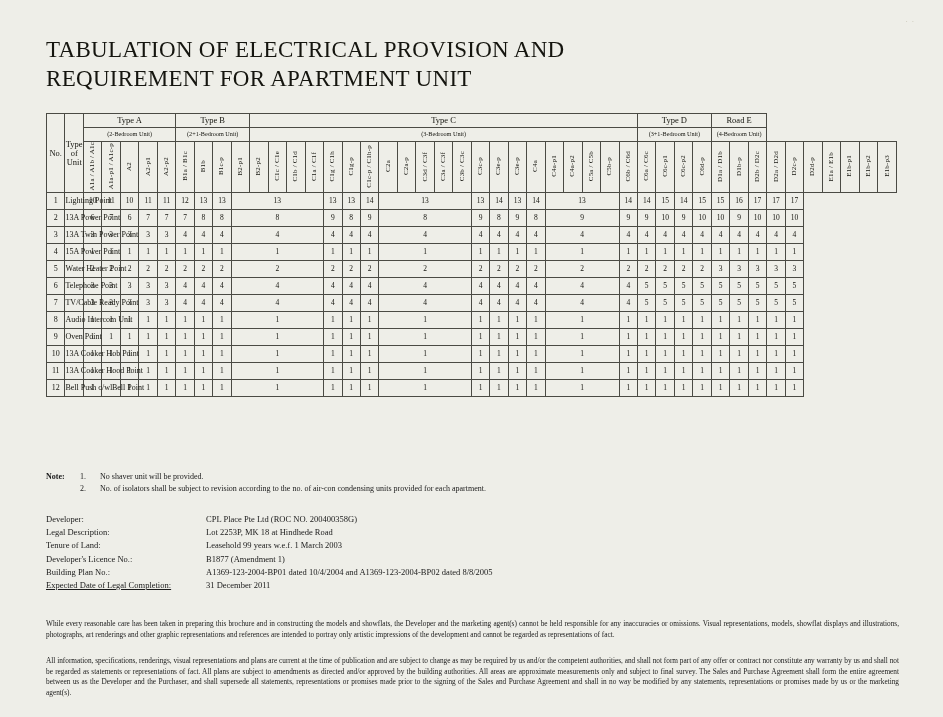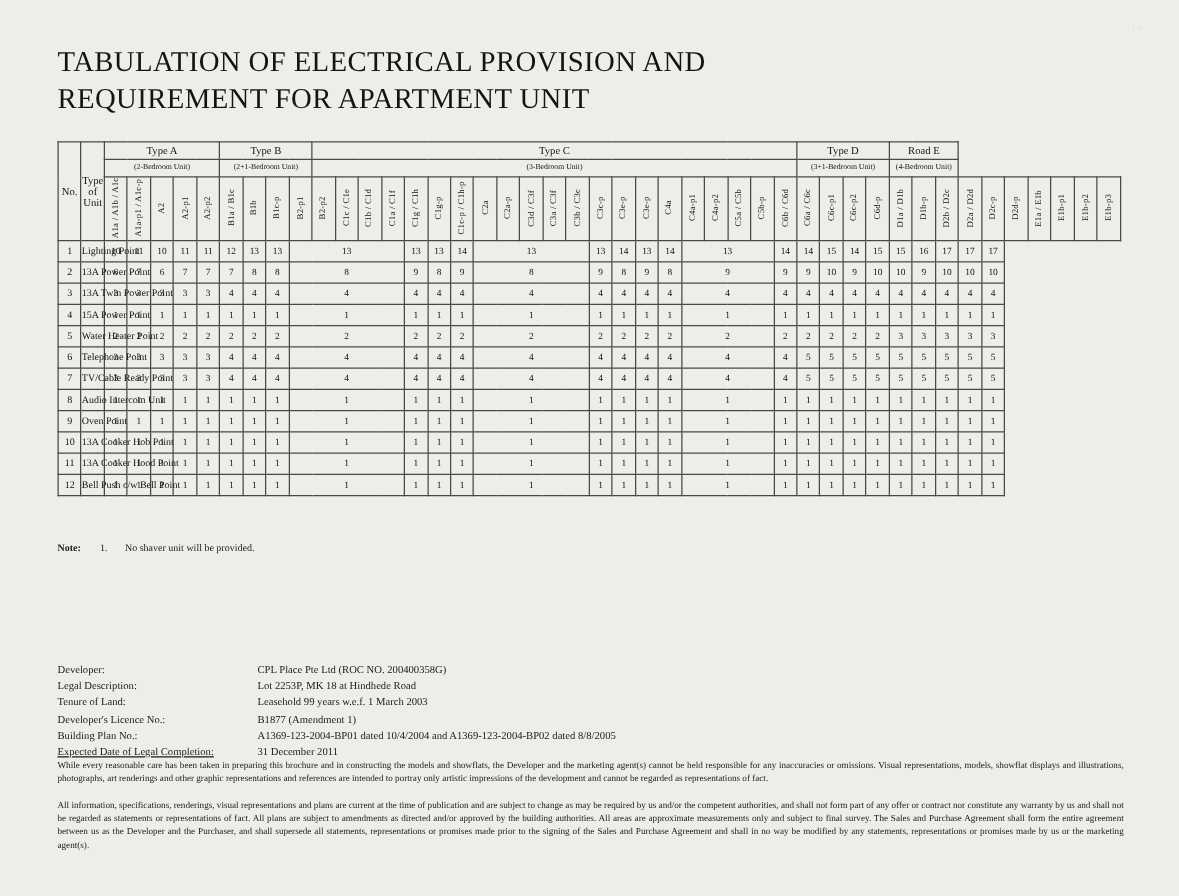--- a/index.html
+++ b/index.html
@@ -98,52 +98,53 @@
     position: absolute;
     left: 46px;
     top: 433px;
     font-size: 8px;
     line-height: 1.45;
   }
   .notes .nlabel {
     font-weight: bold;
     display: inline-block;
     width: 34px;
+    margin-top: 38px;
   }
   .notes .nnum {
     display: inline-block;
     width: 20px;
   }
   .notes .nrow { white-space: nowrap; }
   .notes .nrow.indent { padding-left: 34px; }
 
   
   .particulars {
     position: absolute;
     left: 46px;
     top: 513px;
     font-size: 8.5px;
     line-height: 1.55;
   }
-  .particulars table { border-collapse: collapse; margin-top: 16px; }
+  .particulars table { border-collapse: collapse; }
   .particulars td { padding: 0 0 0 0; vertical-align: top; white-space: nowrap; }
   .particulars td.lbl { width: 122px; }
   .particulars td.val { padding-left: 0px; }
 
   
   .disclaimer {
     position: absolute;
     left: 46px;
     top: 603px;
     width: 853px;
     font-size: 7.3px;
     line-height: 1.45;
     text-align: justify;
   }
-  .disclaimer p { margin: 4px 0 11px 0; }
+  .disclaimer p { margin: 16px 0 11px 0; }
 
   .corner-mark {
     position: absolute;
     right: 28px;
     top: 18px;
     font-size: 7px;
     color: #b8b49e;
     letter-spacing: 1px;
   }
 </style>
@@ -611,20 +612,23 @@
             <td>1</td>
           </tr>
         </tbody>
     </table>
   </div>
 
   <div class="notes">
     <div class="nrow">
       <span class="nlabel">Note:</span><span class="nnum">1.</span><span>No shaver unit will be provided.</span>
     </div>
+    <div class="nrow indent">
+      <span class="nnum">2.</span><span>No. of isolators shall be subject to revision according to the no. of air-con condensing units provided for each apartment.</span>
+    </div>
   </div>
 
   <div class="particulars">
     <table>
       <tbody>
           <tr>
             <td class="lbl">Developer:</td>
             <td class="val">CPL Place Pte Ltd      (ROC NO. 200400358G)</td>
           </tr>
           <tr>

